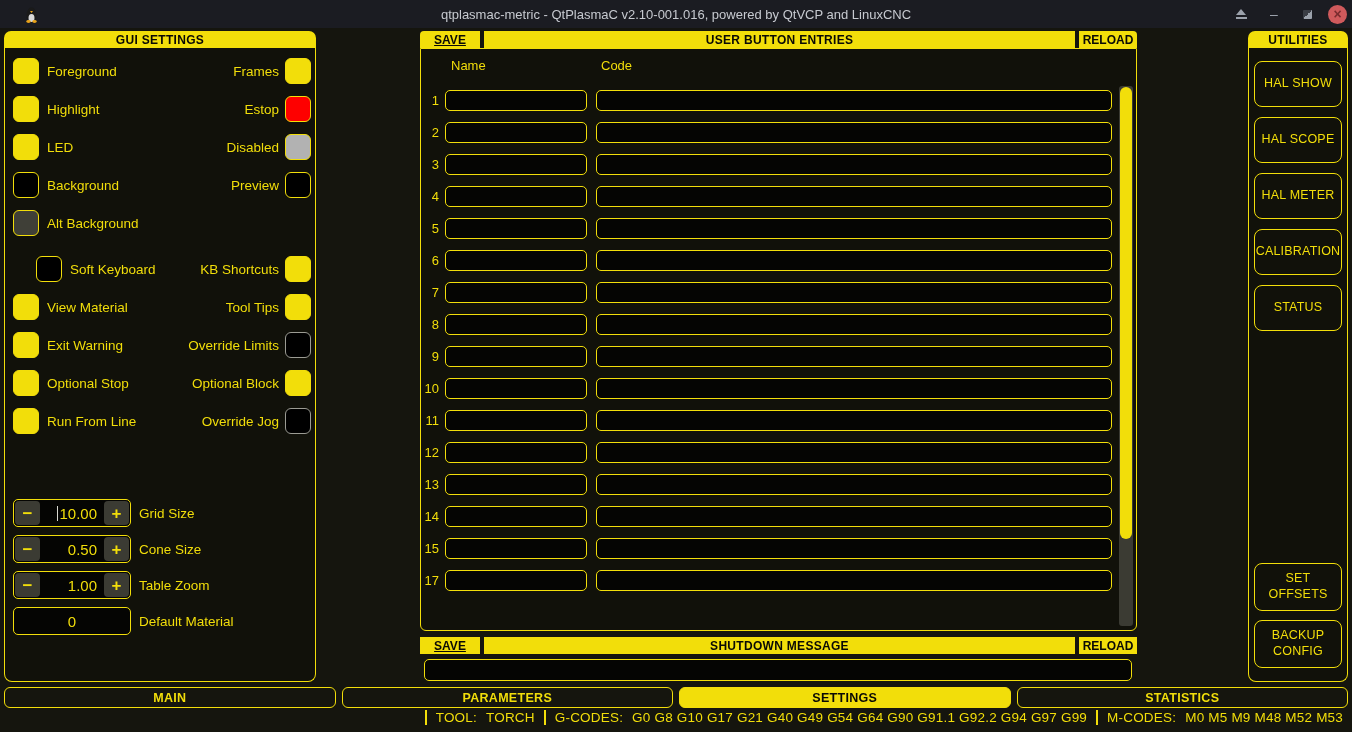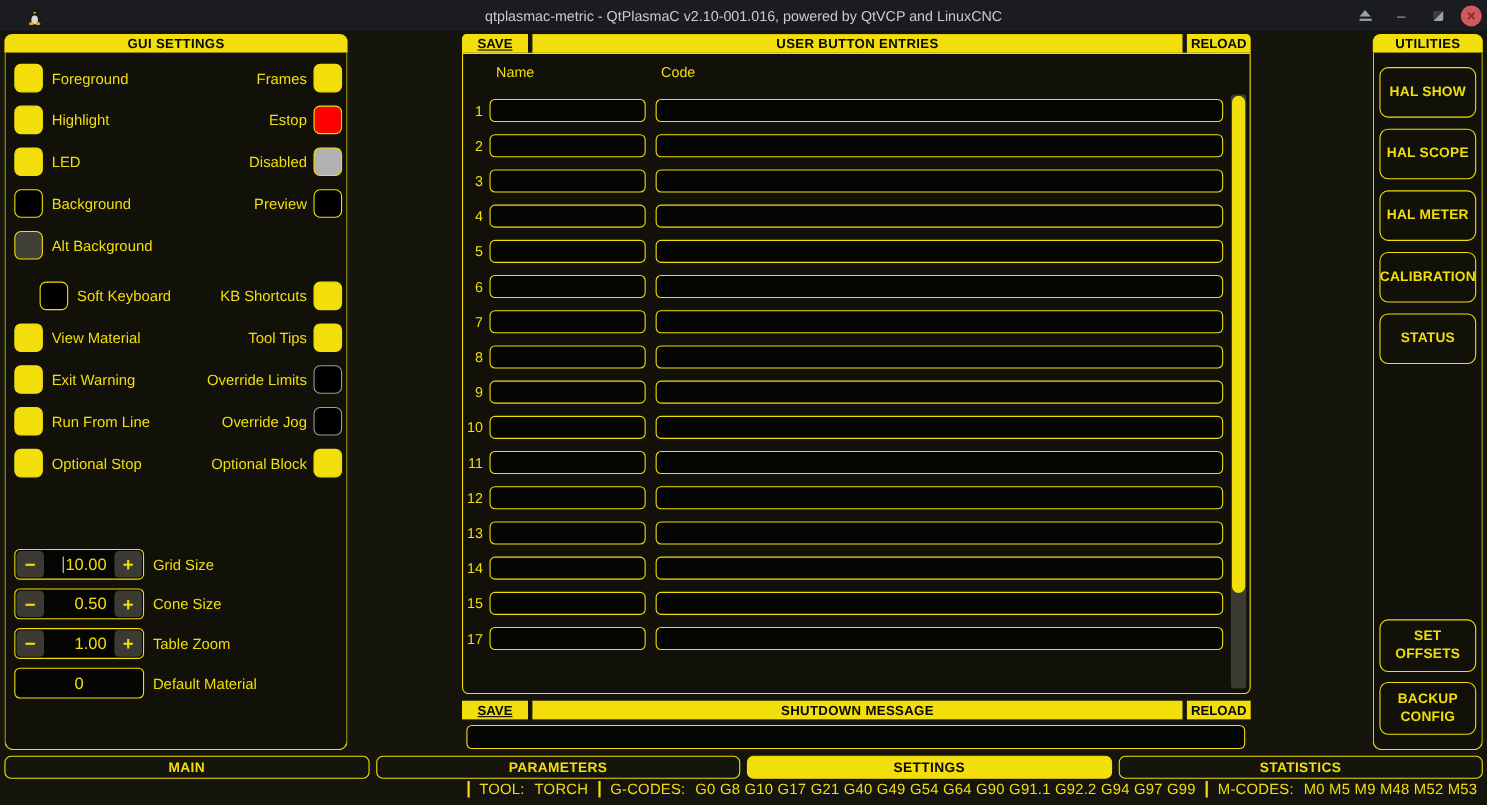--- a/index.html
+++ b/index.html
@@ -77,21 +77,21 @@
   .shutdown-bar{margin-top:6px;}
   .shutdown-bar>.bar-save{border-radius:0;}
   .shutdown-bar>.bar-reload{border-radius:0;}
   .shutdown-input{display:block;margin:5px 5px 0 4px;width:708px;height:22px;}
 
   
   .right-panel{position:absolute;left:1248px;top:31px;width:100px;height:651px;display:flex;flex-direction:column;}
   .right-panel .pbody{flex:1;position:relative;padding:13px 5px 0 5px;}
   .util-btn{display:flex;align-items:center;justify-content:center;width:88px;height:46px;margin:0 auto 10px auto;
     background:var(--panel);border:1px solid var(--acc);border-radius:8px;color:var(--acc);
-    font-size:12.5px;font-weight:bold;text-align:center;line-height:1.25;letter-spacing:.2px;padding:2px;}
+    font-size:12.5px;font-weight:normal;text-align:center;line-height:1.25;letter-spacing:.2px;padding:2px;}
   .util-bottom{position:absolute;bottom:13px;left:5px;right:5px;}
   .util-bottom .util-btn{height:48px;margin-bottom:9px;}
   .util-bottom .util-btn:last-child{margin-bottom:0;}
 
   
   .tabs{position:absolute;left:4px;right:4px;top:687px;height:21px;display:flex;gap:6px;}
   .tab{flex:1;border:1px solid var(--acc);border-radius:6px;background:var(--bg);color:var(--acc);
     font-size:12.5px;font-weight:bold;display:flex;align-items:center;justify-content:center;letter-spacing:.3px;}
   .tab.active{background:var(--acc);color:#0a0a05;}
 
@@ -182,29 +182,29 @@
             <span class="swatch" style="background: rgb(242, 222, 10); border-color: rgb(242, 222, 10);"></span>
           </div>
           <div class="gui-row">
             <span class="swatch" style="background: rgb(242, 222, 10); border-color: rgb(242, 222, 10);"></span>
             <span class="gui-lbl l">Exit Warning</span>
             <span class="gui-lbl r">Override Limits</span>
             <span class="swatch" style="background: rgb(0, 0, 0); border-color: rgb(155, 155, 147);"></span>
           </div>
           <div class="gui-row">
             <span class="swatch" style="background: rgb(242, 222, 10); border-color: rgb(242, 222, 10);"></span>
+            <span class="gui-lbl l">Optional Stop</span>
+            <span class="gui-lbl r">Optional Block</span>
+            <span class="swatch" style="background: rgb(242, 222, 10); border-color: rgb(242, 222, 10);"></span>
+          </div>
+          <div class="gui-row">
+            <span class="swatch" style="background: rgb(242, 222, 10); border-color: rgb(242, 222, 10);"></span>
             <span class="gui-lbl l">Run From Line</span>
             <span class="gui-lbl r">Override Jog</span>
             <span class="swatch" style="background: rgb(0, 0, 0); border-color: rgb(155, 155, 147);"></span>
-          </div>
-          <div class="gui-row">
-            <span class="swatch" style="background: rgb(242, 222, 10); border-color: rgb(242, 222, 10);"></span>
-            <span class="gui-lbl l">Optional Stop</span>
-            <span class="gui-lbl r">Optional Block</span>
-            <span class="swatch" style="background: rgb(242, 222, 10); border-color: rgb(242, 222, 10);"></span>
           </div>
         </div>
       <div class="spin-rows" id="spin-rows">
           <div class="spin-row">
             <div class="spinbox">
               <button class="spin-btn">−</button>
               <div class="spin-val"><span class="caret"></span>10.00</div>
               <button class="spin-btn">+</button>
             </div>
             <span class="spin-lbl">Grid Size</span>

